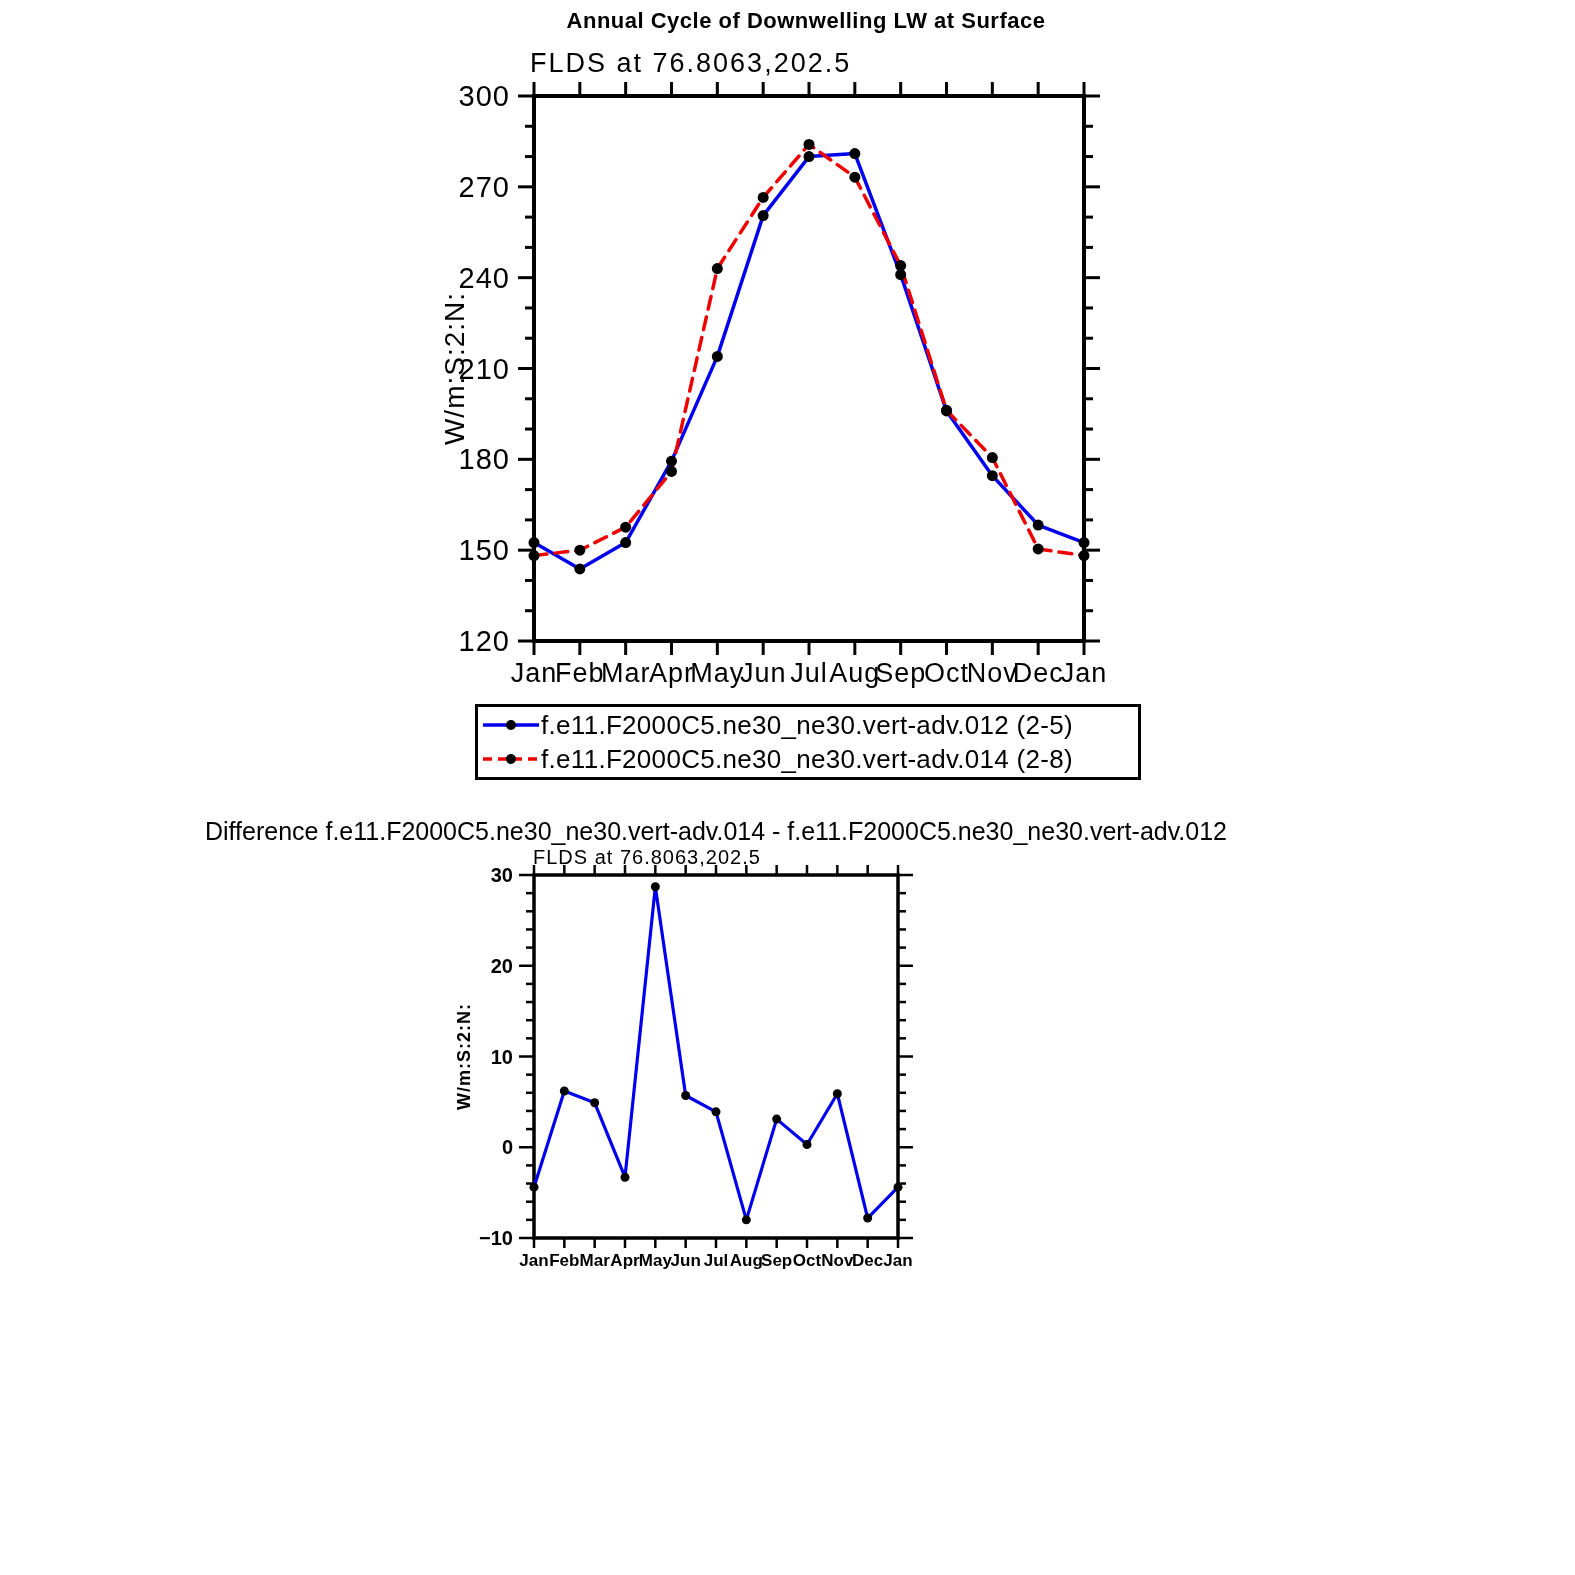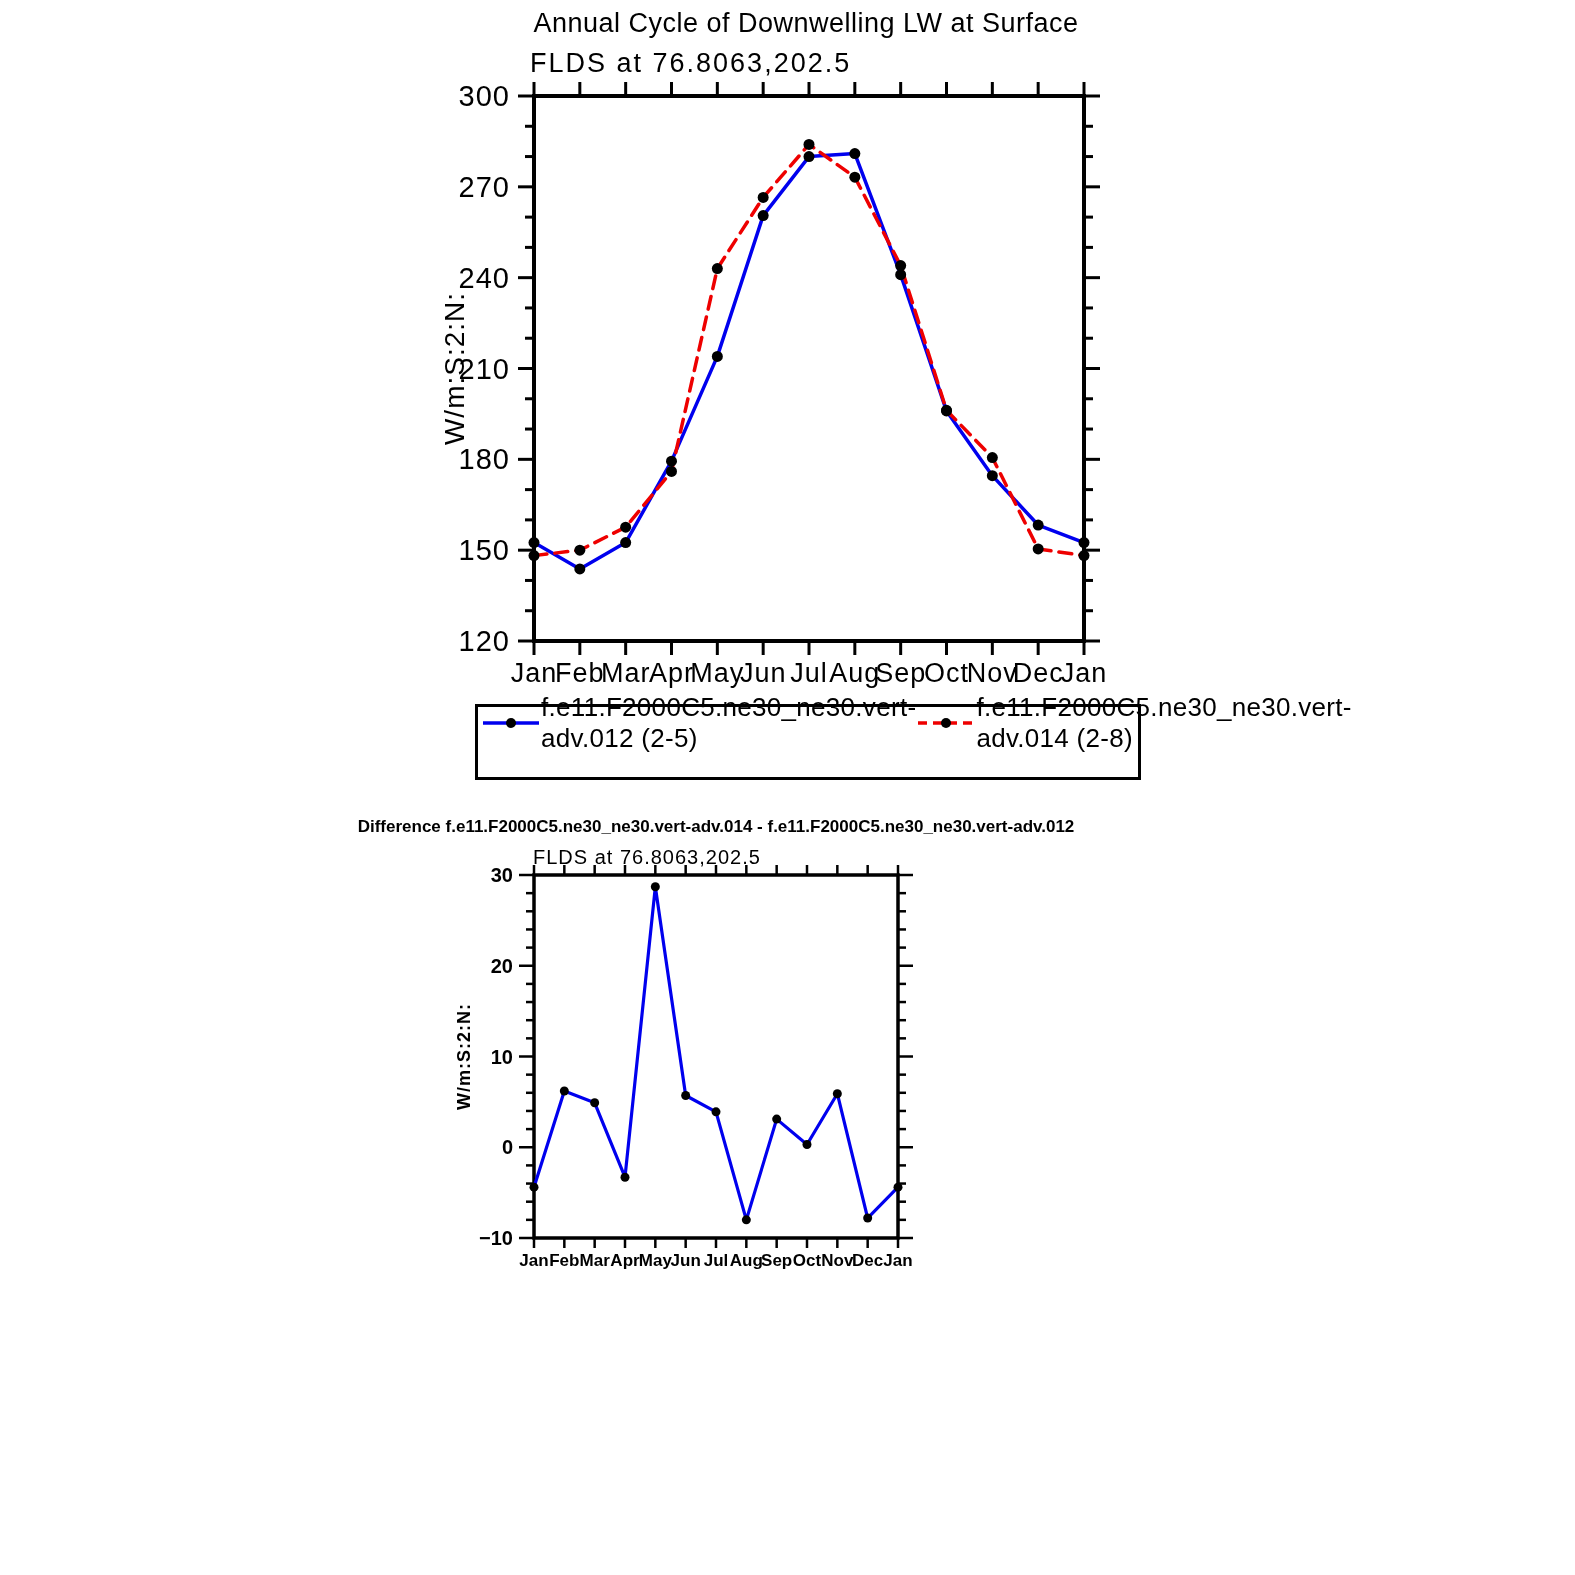--- a/index.html
+++ b/index.html
@@ -1,25 +1,25 @@
 <!DOCTYPE html>
 <html><head>
 <meta charset="utf-8">
 <style>
   html,body{margin:0;padding:0;background:#ffffff;}
   .canvas{position:relative;width:1575px;height:1575px;background:#ffffff;overflow:hidden;
           font-family:"Liberation Sans",sans-serif;}
   #chart-svg{position:absolute;left:0;top:0;}
   .abs{position:absolute;white-space:nowrap;color:#000;}
-  .t1{left:806px;top:8px;transform:translateX(-50%);font-size:27px;font-weight:normal;letter-spacing:0.5px;}
+  .t1{left:806px;top:8px;transform:translateX(-50%);font-size:22px;font-weight:bold;letter-spacing:0.5px;}
   .s1{left:530px;top:48px;font-size:27px;font-weight:normal;letter-spacing:2px;}
-  .t2{left:716px;top:817px;transform:translateX(-50%);font-size:17px;font-weight:bold;}
+  .t2{left:716px;top:817px;transform:translateX(-50%);font-size:25px;font-weight:normal;}
   .s2{left:533px;top:846px;font-size:20px;font-weight:normal;letter-spacing:1px;}
   .legend{position:absolute;left:475px;top:704px;width:666px;height:76px;border:3px solid #000;
-          box-sizing:border-box;display:flex;flex-direction:row;justify-content:space-evenly;
+          box-sizing:border-box;display:flex;flex-direction:column;justify-content:space-evenly;
           background:#fff;padding-left:3px;}
   .lrow{display:flex;align-items:center;height:32px;}
   .lrow svg{flex:0 0 auto;}
   .lrow span{font-size:26px;letter-spacing:0.3px;color:#000;}
 </style>
 </head>
 <body>
 
 <div class="canvas">
 

